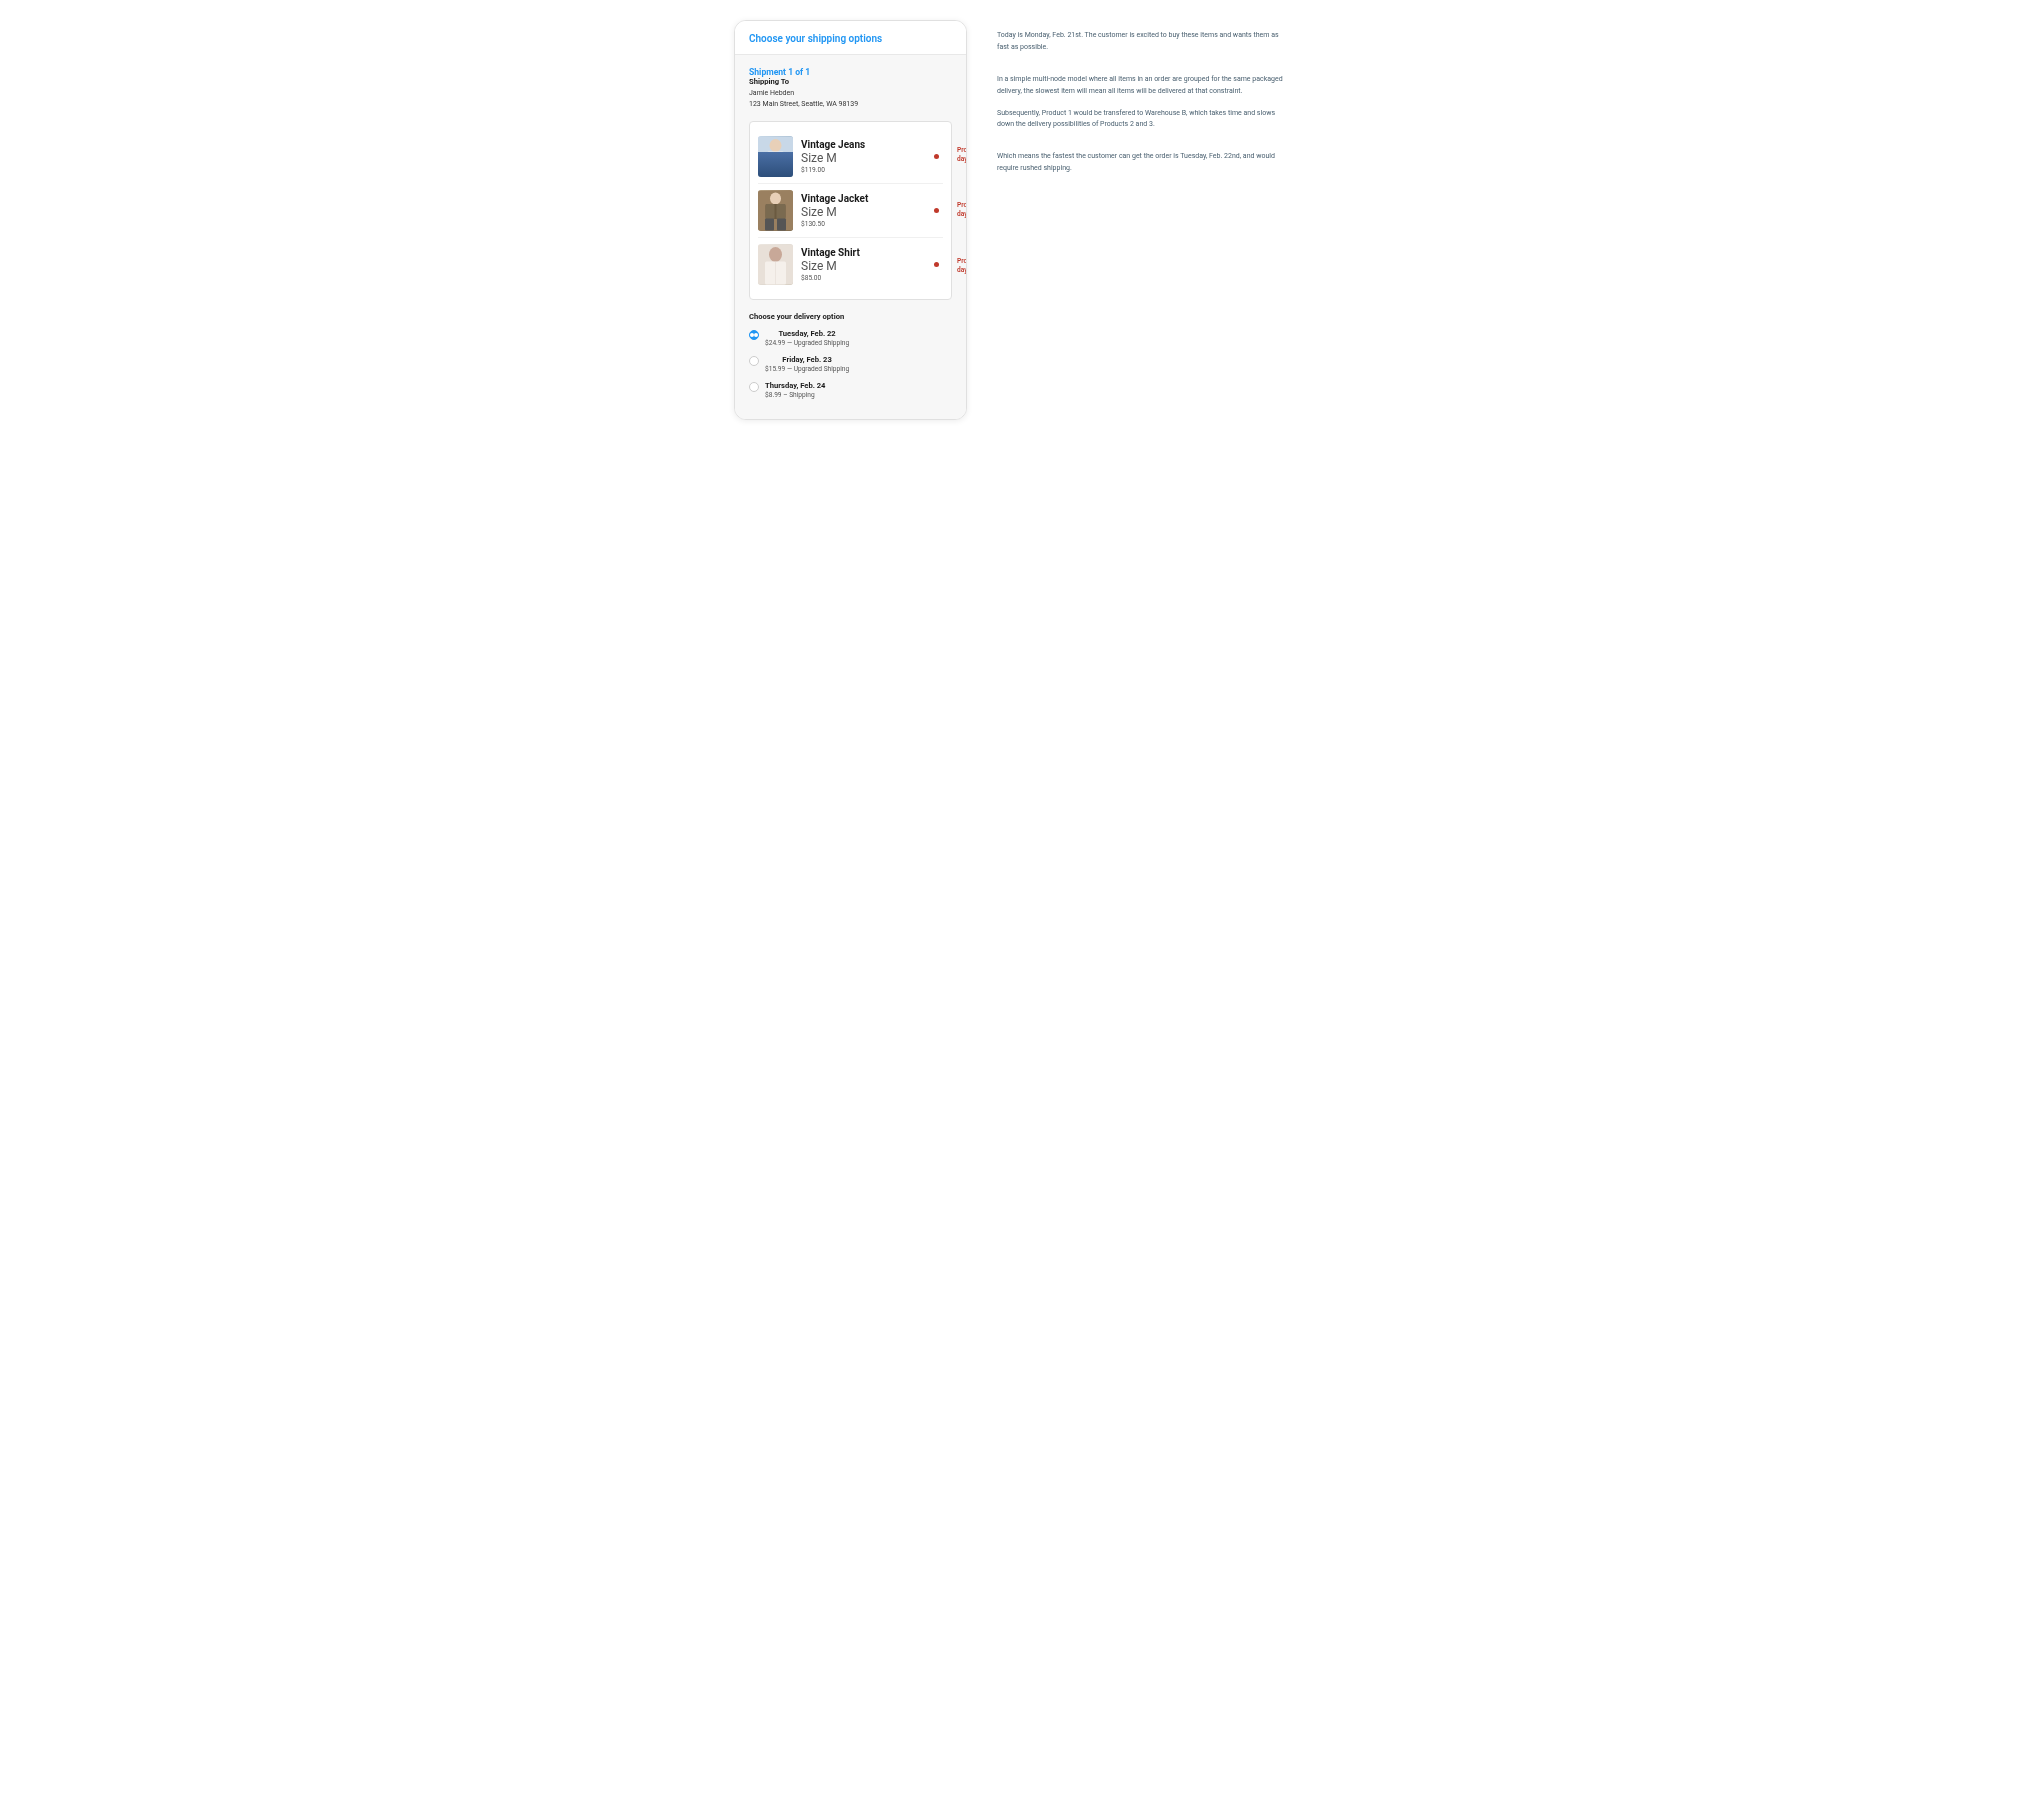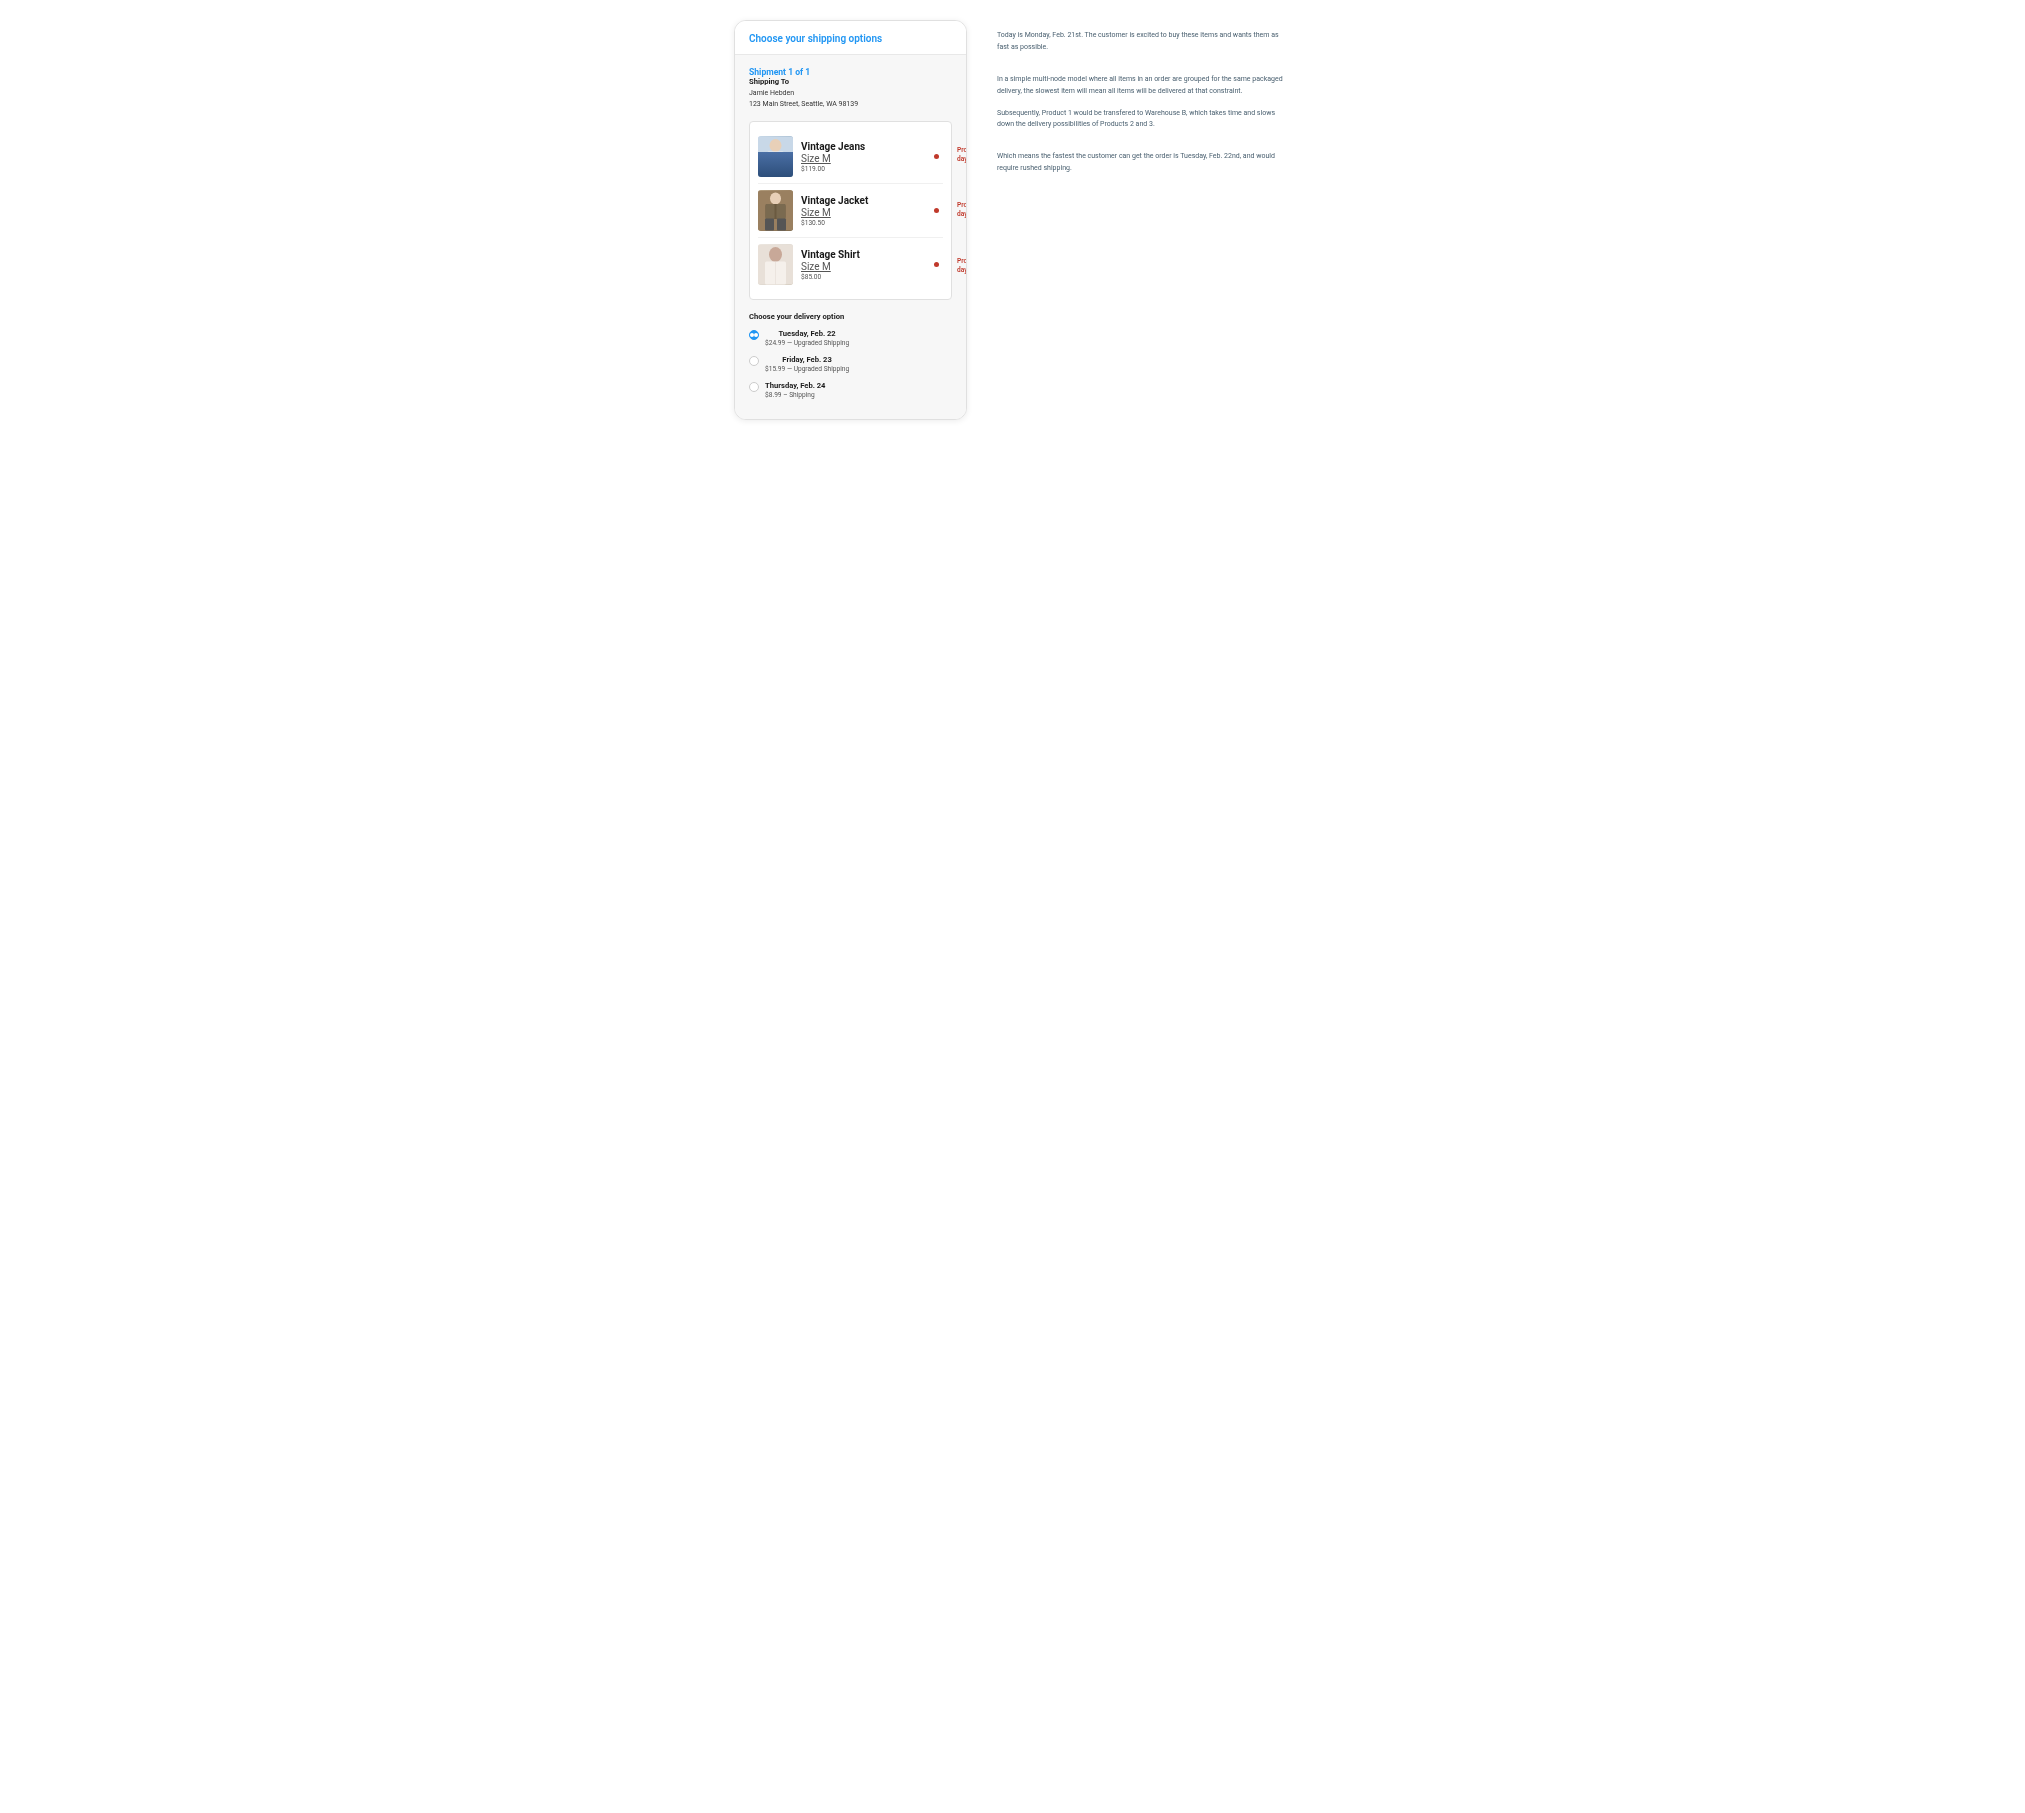--- a/index.html
+++ b/index.html
@@ -143,24 +143,23 @@
     }
 
     .product-name {
       font-size: 10px;
       font-weight: 700;
       color: #1a1a1a;
       margin-bottom: 1px;
     }
 
     .product-size {
-      font-size: 10px;
+      font-size: 12px;
       color: #555;
       margin-bottom: 1px;
-      text-decoration: underline;
     }
 
     .product-price {
       font-size: 6.6px;
       color: #555;
     }
 
     
     .product-annotation-dot {
       width: 5px;

